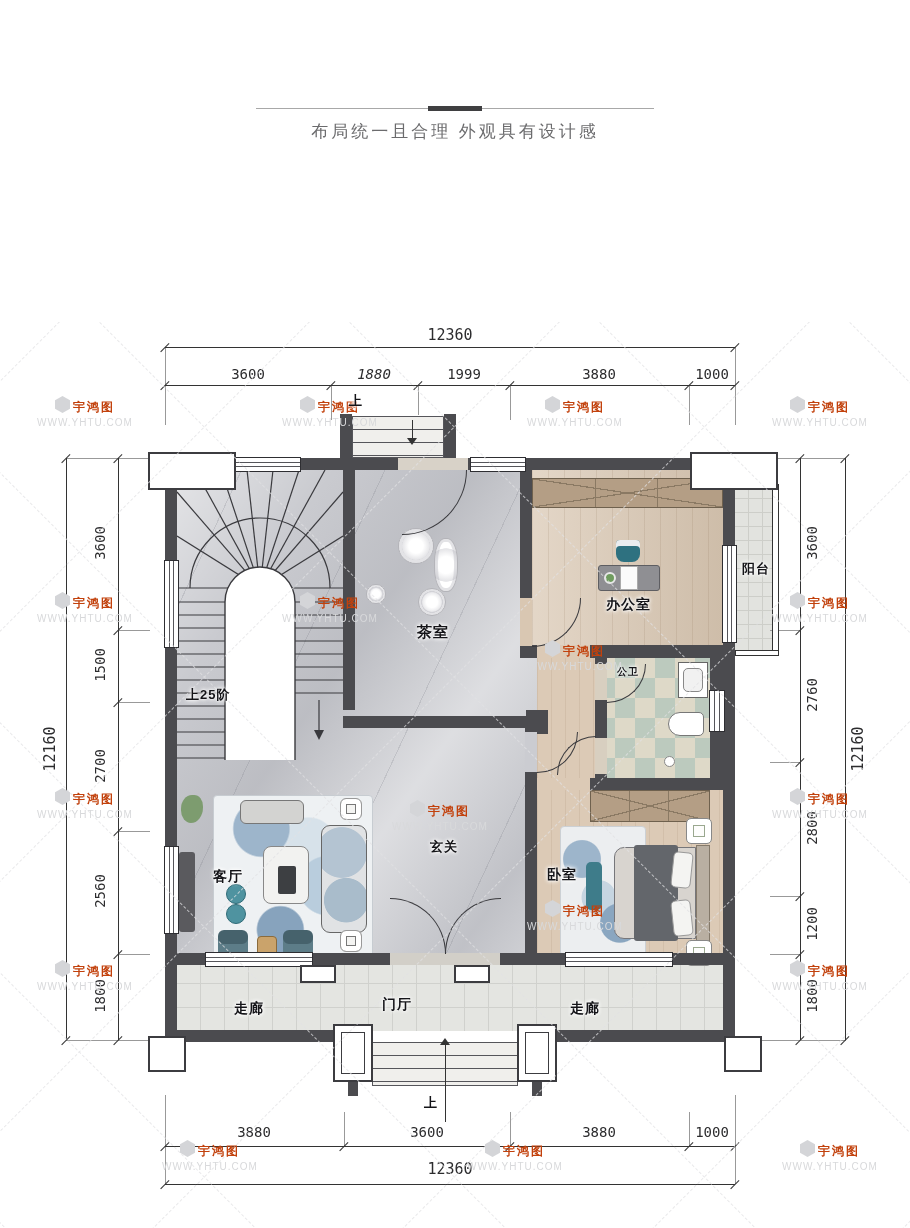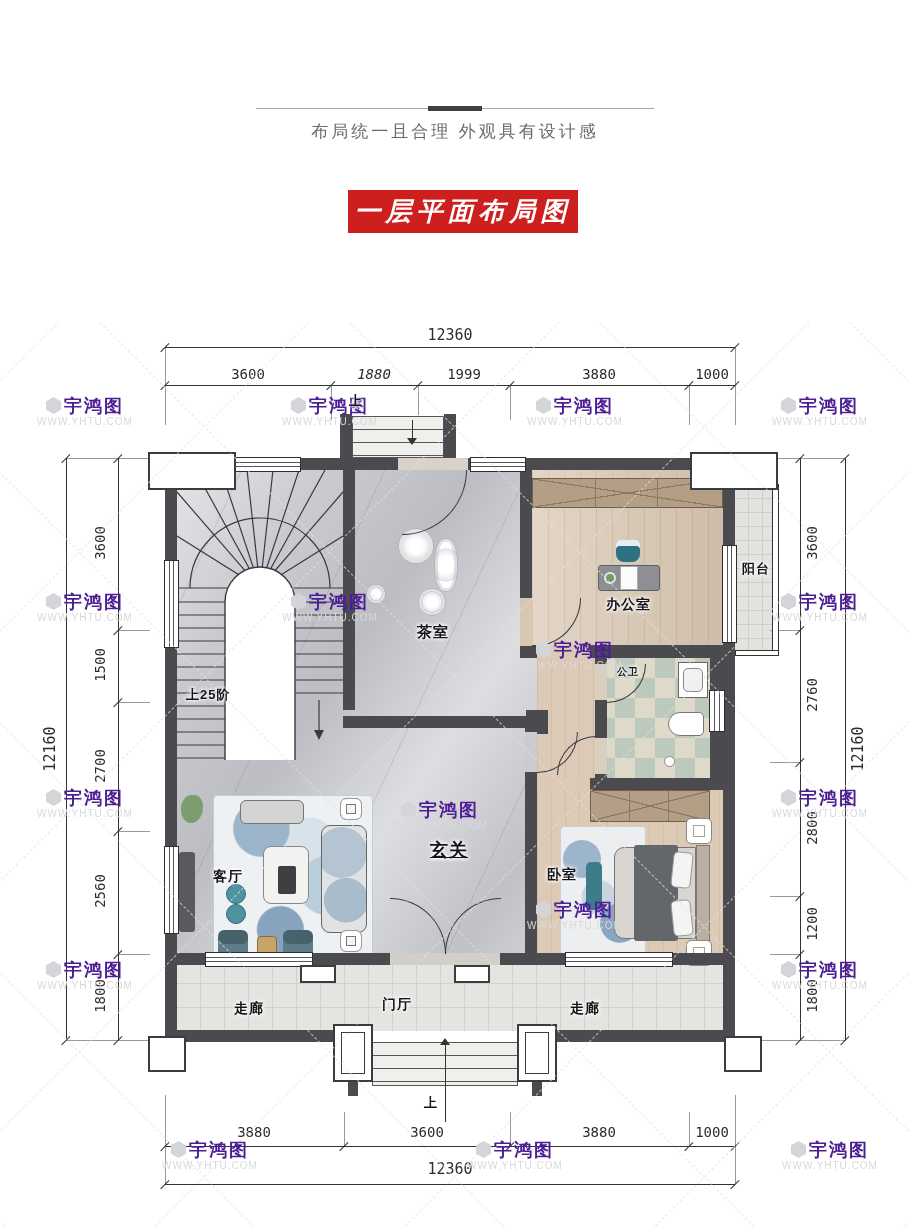--- a/index.html
+++ b/index.html
@@ -16,21 +16,21 @@
   .banner{position:absolute;left:348px;top:190px;width:230px;height:43px;background:#ce1f1f;
           color:#fff;font-size:26px;font-weight:bold;letter-spacing:5px;text-align:center;
           line-height:43px;font-style:italic;}
   .roomlist{position:absolute;left:0;top:246px;width:910px;text-align:center;font-size:23px;
             letter-spacing:2px;color:#3a3a3c;}
   
   .lattice{position:absolute;left:0;top:322px;width:910px;height:906px;overflow:hidden;
            pointer-events:none;z-index:40;opacity:.75;}
   .dg{position:absolute;width:1900px;height:0;border-top:1px dashed #e2e2e4;transform-origin:0 0;}
   .wm{position:absolute;width:120px;text-align:center;z-index:41;pointer-events:none;}
-  .wm .row1{font-size:18px;font-weight:bold;color:#4c1d95;letter-spacing:2px;line-height:20px;}
+  .wm .row1{font-size:12px;font-weight:bold;color:#c2410c;letter-spacing:2px;line-height:20px;}
   .hex{display:inline-block;width:15px;height:17px;background:#d4d5d8;vertical-align:-2px;
        clip-path:polygon(50% 0,100% 25%,100% 75%,50% 100%,0 75%,0 25%);margin-right:3px;}
   .wm .row2{font-size:10px;color:#d8d9db;letter-spacing:1px;line-height:12px;}
   
   .marble{background:#c9cacf;background-image:
      repeating-linear-gradient(115deg,transparent 0 58px,rgba(120,122,132,.22) 58px 59px,transparent 59px 130px),
      linear-gradient(125deg,rgba(255,255,255,.5) 0%,rgba(255,255,255,0) 18%,rgba(130,132,140,.18) 34%,rgba(255,255,255,.38) 52%,rgba(140,142,150,.15) 70%,rgba(255,255,255,.45) 88%);}
   .wood{background:#d9c7b2;background-image:
      repeating-linear-gradient(90deg,rgba(120,90,60,.12) 0 1px,transparent 1px 16px),
      linear-gradient(90deg,rgba(255,255,255,.28),rgba(0,0,0,.05));}
@@ -85,21 +85,20 @@
          background-image:repeating-linear-gradient(180deg,transparent 0 12px,#55555a 12px 13px);}
 </style>
 </head>
 <body>
 
 <div class="sheet">
 
   <div class="divider"></div>
   <div class="divider-bold"></div>
   <div class="subtitle">布局统一且合理 外观具有设计感</div>
-  <div class="banner">一层平面布局图</div>
 
   <div class="abs marble" style="left:177px;top:470px;width:546px;height:483px;"></div>
   <div class="abs wood" style="left:532px;top:470px;width:191px;height:175px;"></div>
   <div class="abs wood2" style="left:537px;top:658px;width:186px;height:295px;"></div>
   <div class="abs checker" style="left:595px;top:658px;width:115px;height:120px;"></div>
   <div class="abs gridtile-sm" style="left:735px;top:488px;width:42px;height:164px;"></div>
   <div class="abs gridtile" style="left:177px;top:965px;width:546px;height:66px;"></div>
   <div class="abs" style="left:352px;top:416px;width:92px;height:42px;background:#eceae6;"></div>
 
   <div class="orn" style="left:398px;top:528px;width:34px;height:34px;"></div>
@@ -250,21 +249,21 @@
   <div class="steps" style="left:352px;top:416px;width:92px;height:42px;"></div>
   <div class="arrowline" style="left:445px;top:1044px;width:1px;height:78px;"></div>
   <div class="tri-up" style="left:440px;top:1038px;"></div>
   <div class="arrowline" style="left:412px;top:420px;width:1px;height:18px;"></div>
   <div class="tri-down" style="left:407px;top:438px;"></div>
 
   <div class="rlabel" style="left:417px;top:623px;font-size:15px;">茶室</div>
   <div class="rlabel" style="left:606px;top:596px;">办公室</div>
   <div class="rlabel" style="left:742px;top:560px;font-size:13px;">阳台</div>
   <div class="rlabel" style="left:617px;top:665px;font-size:10px;">公卫</div>
-  <div class="rlabel" style="left:430px;top:838px;font-size:18px;text-decoration:underline;">玄关</div>
+  <div class="rlabel" style="left:430px;top:838px;font-size:13px;">玄关</div>
   <div class="rlabel" style="left:213px;top:868px;">客厅</div>
   <div class="rlabel" style="left:547px;top:866px;">卧室</div>
   <div class="rlabel" style="left:234px;top:1000px;">走廊</div>
   <div class="rlabel" style="left:570px;top:1000px;">走廊</div>
   <div class="rlabel" style="left:382px;top:996px;">门厅</div>
   <div class="rlabel" style="left:186px;top:686px;font-size:13px;">上25阶</div>
   <div class="rlabel" style="left:349px;top:392px;font-size:13px;">上</div>
   <div class="rlabel" style="left:424px;top:1094px;font-size:13px;">上</div>
 
   <div class="dline" style="left:165px;top:347px;width:570px;height:1px;"></div>

